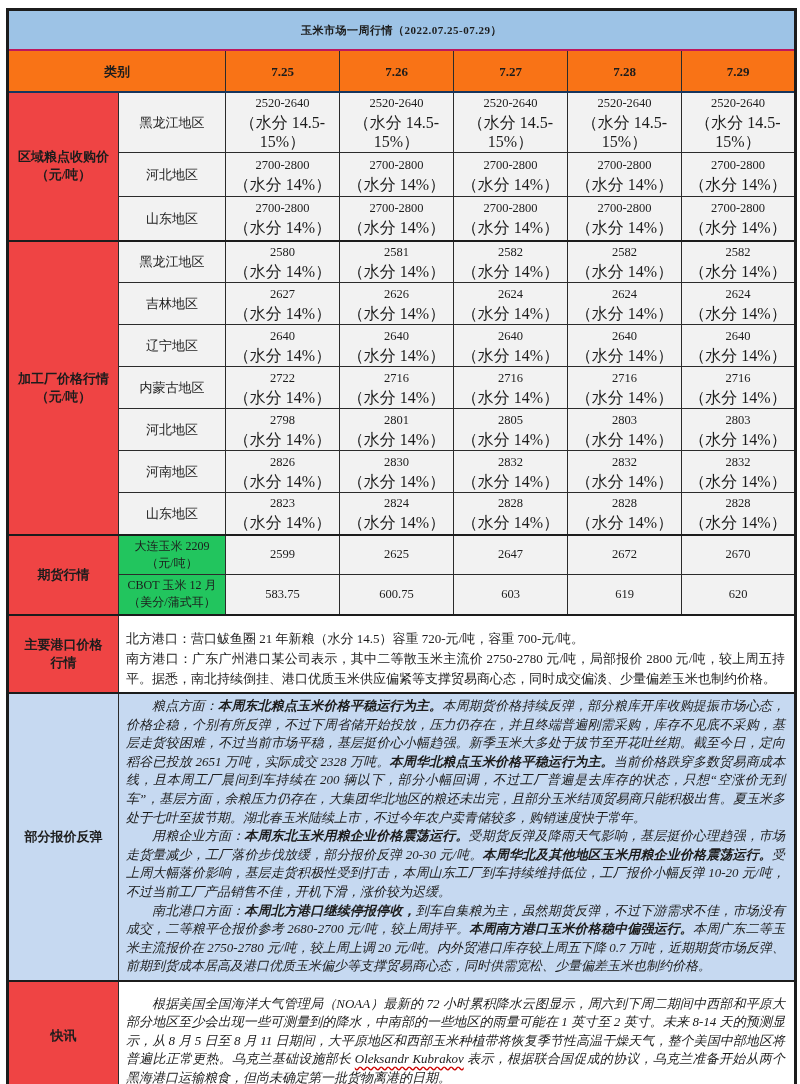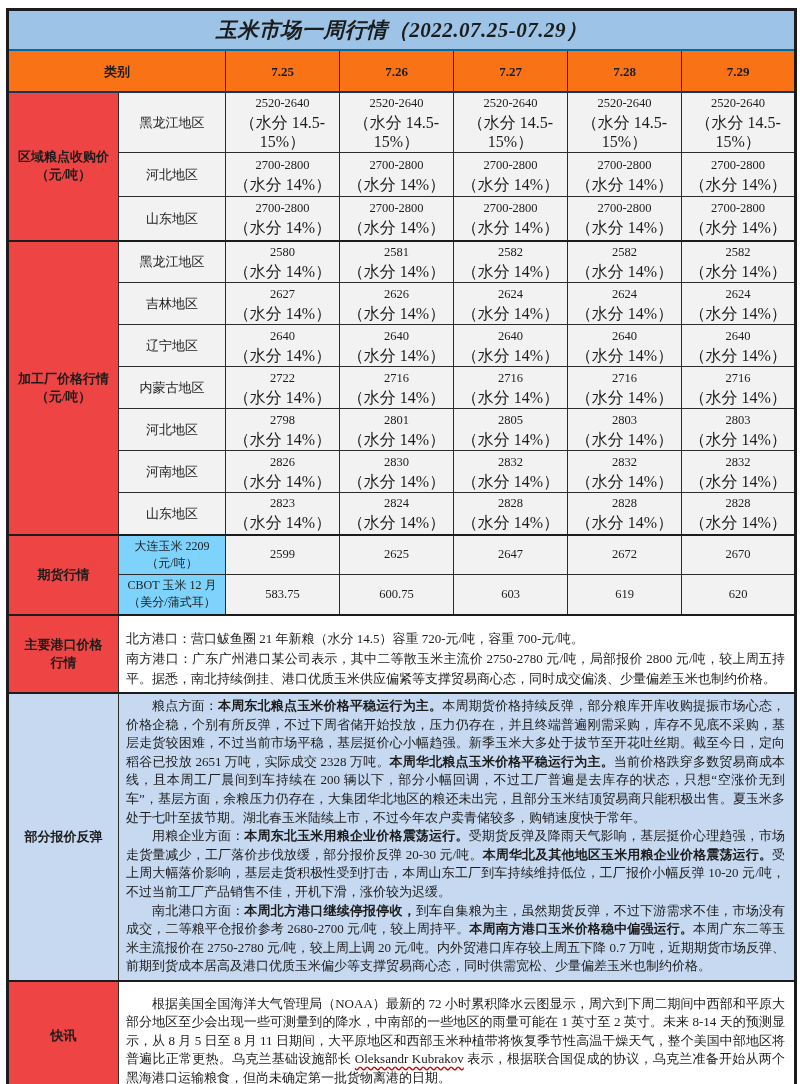--- a/index.html
+++ b/index.html
@@ -15,50 +15,50 @@
     border:3px solid #1c1c1c;
   }
   col.ca{width:111px;} col.cb{width:107px;} col.cd{width:114px;}
   td{
     border:1px solid #2b2b2b;
     text-align:center;vertical-align:middle;
     font-size:12.5px;line-height:19px;
     padding:1px 2px;overflow:hidden;
   }
   tr.title-row td{
-    background:#9dc3e6;font-weight:bold;font-size:21px;height:36px;
-    border-bottom:2px solid #0369a1;letter-spacing:.5px;font-style:italic;
+    background:#9dc3e6;font-weight:bold;font-size:11px;height:36px;
+    border-bottom:2px solid #be185d;letter-spacing:.5px;
   }
   tr.head-row td{
     background:#f97316;font-weight:bold;font-size:13px;height:38px;
     border-bottom:2px solid #17365d;
   }
   tr.price-row{height:44px;}
   tr.proc-row{height:42px;}
   tr.fut-row{height:40px;}
   td.lbl{background:#ef4444;font-weight:bold;font-size:13px;line-height:18px;}
   td.region{background:#f2f2f2;font-size:13px;}
   td.num{background:#f2f2f2;}
   td.num .note{font-size:16px;}
-  td.fname{background:#7dd3fc;font-size:12px;line-height:17px;}
+  td.fname{background:#22c55e;font-size:12px;line-height:17px;}
   .sec-top td{border-top:2px solid #1c1c1c;}
   td.text-cell{
     text-align:justify;padding:13px 9px 3px 7px;
     font-size:13px;line-height:20px;vertical-align:middle;
   }
   tr.ports-row{height:52px;}
   tr.review-row{height:288px;}
   tr.review-row td{background:#c6d9f1;}
   tr.review-row td.text-cell{line-height:18.6px;padding:2px 9px 2px 7px;}
   tr.news-row{height:92px;}
   tr.news-row td.text-cell{line-height:18.5px;}
   tr.remark-row{height:38px;}
   tr.remark-row td{background:#9dc3e6;font-weight:bold;font-size:13px;}
   tr.remark-row td.rtext{text-align:left;padding-left:30px;}
-  .text-cell p{margin:0;text-indent:2em;}
+  .text-cell p{margin:0;text-indent:2em;font-style:italic;}
   .b{font-weight:bold;}
   .sp{
     text-decoration-line:underline;
     text-decoration-style:wavy;
     text-decoration-color:#cc0000;
     text-decoration-skip-ink:none;
     text-underline-offset:3px;
   }
 </style>
 </head>

